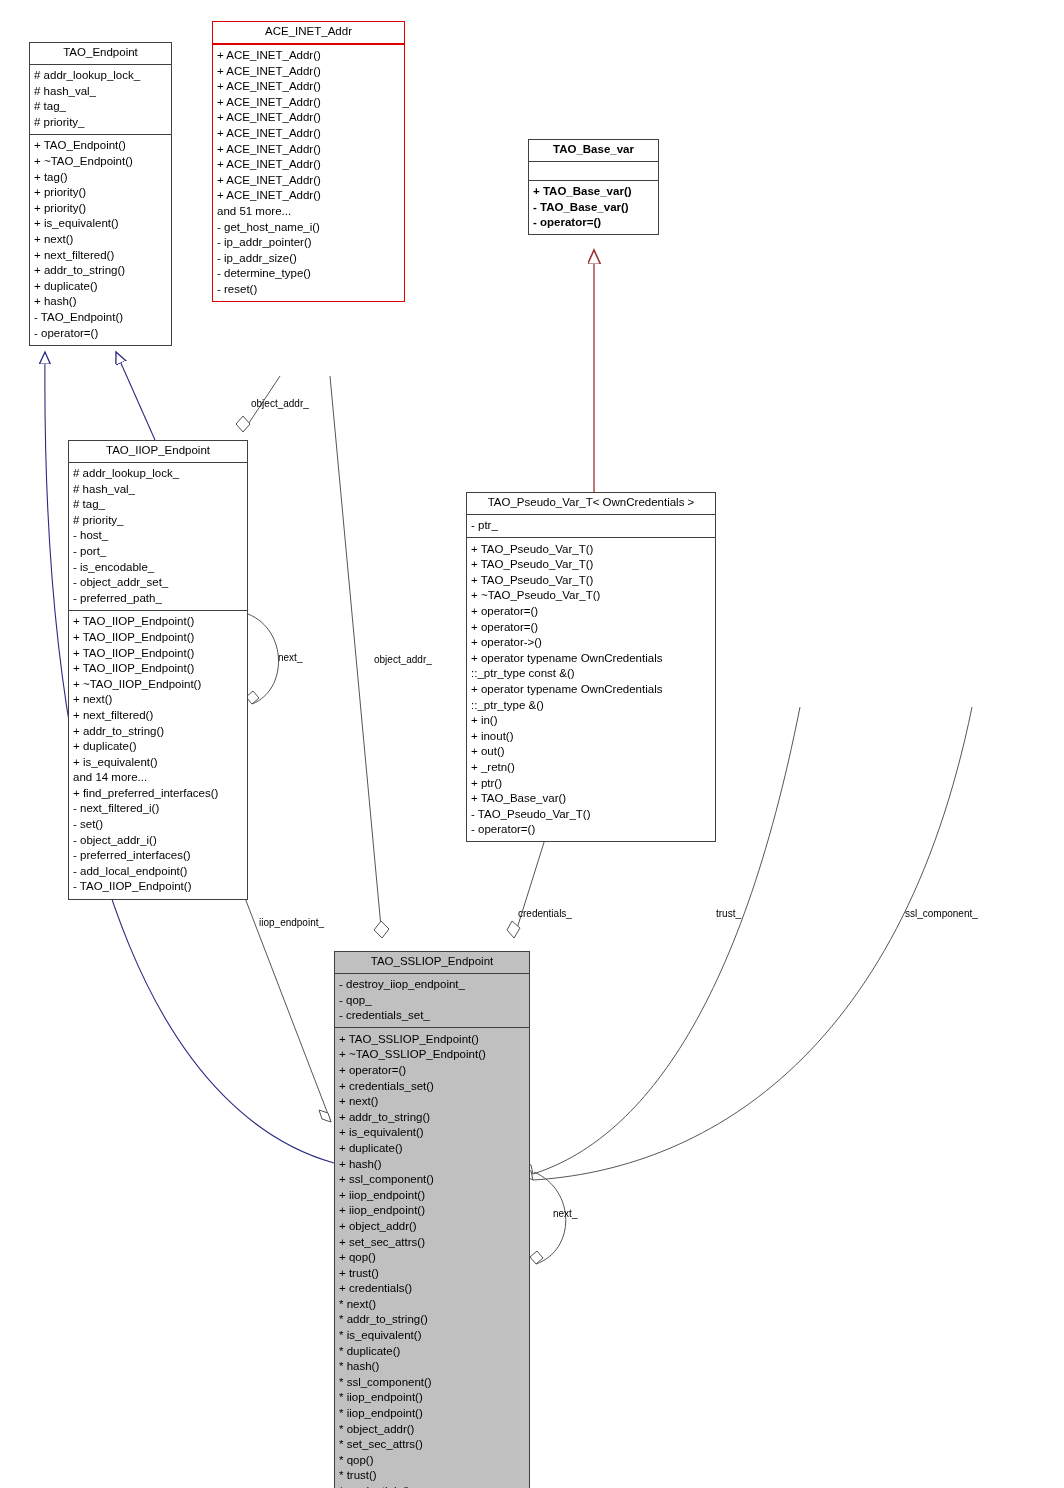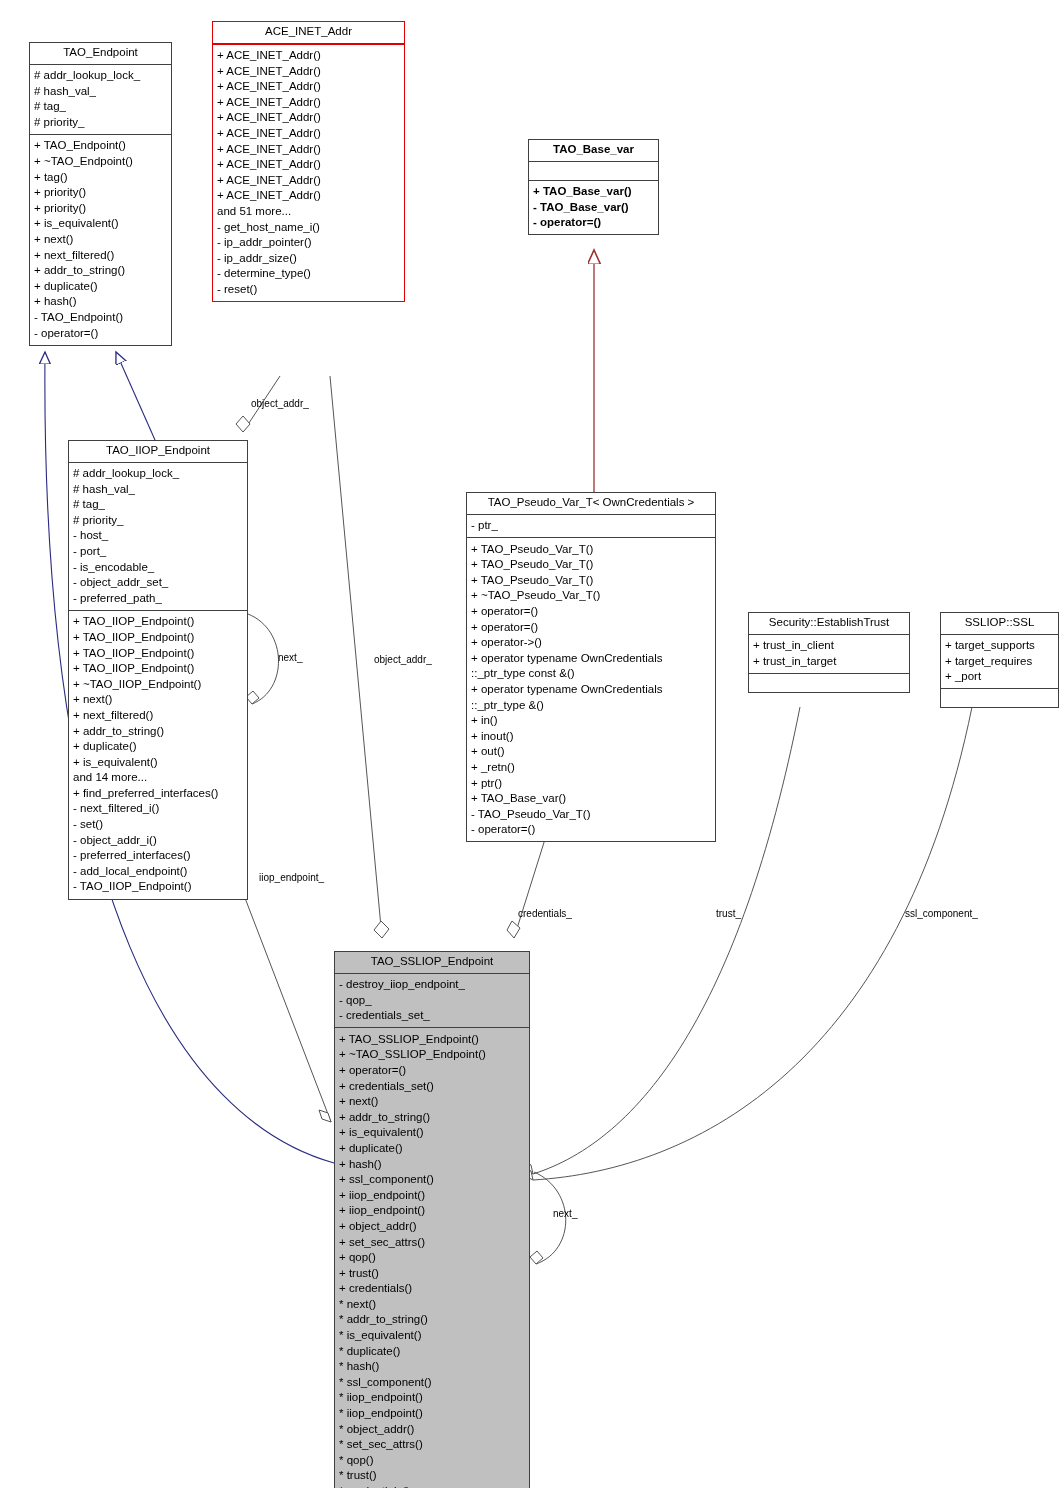--- a/index.html
+++ b/index.html
@@ -237,42 +237,21 @@
       <div class="row">+ inout()</div>
       <div class="row">+ out()</div>
       <div class="row">+ _retn()</div>
       <div class="row">+ ptr()</div>
       <div class="row">+ TAO_Base_var()</div>
       <div class="row">- TAO_Pseudo_Var_T()</div>
       <div class="row">- operator=()</div>
     </div>
   </div>
 
-  <div class="uml" style="left:748px;top:612px;width:162px;">
-    <div class="title">Security::EstablishTrust</div>
-    <div class="sep"></div>
-    <div class="compart">
-      <div class="row">+ trust_in_client</div>
-      <div class="row">+ trust_in_target</div>
-    </div>
-    <div class="sep"></div>
-    <div class="compart empty"></div>
-  </div>
-
-  <div class="uml" style="left:940px;top:612px;width:119px;">
-    <div class="title">SSLIOP::SSL</div>
-    <div class="sep"></div>
-    <div class="compart">
-      <div class="row">+ target_supports</div>
-      <div class="row">+ target_requires</div>
-      <div class="row">+ _port</div>
-    </div>
-    <div class="sep"></div>
-    <div class="compart empty"></div>
-  </div>
+
 
   <div class="uml filled" style="left:334px;top:951px;width:196px;">
     <div class="title">TAO_SSLIOP_Endpoint</div>
     <div class="sep"></div>
     <div class="compart">
       <div class="row">- destroy_iiop_endpoint_</div>
       <div class="row">- qop_</div>
       <div class="row">- credentials_set_</div>
     </div>
     <div class="sep"></div>
@@ -311,21 +290,21 @@
   </div>
 
   <div class="edge-label" style="left:251px;top:399px;">object_addr_</div>
 
   <div class="edge-label" style="left:374px;top:655px;">object_addr_</div>
 
   <div class="edge-label" style="left:278px;top:653px;">next_</div>
 
   <div class="edge-label" style="left:553px;top:1209px;">next_</div>
 
-  <div class="edge-label" style="left:259px;top:873px;text-align:right;">iiop_endpoint_</div>
+  <div class="edge-label" style="left:259px;top:918px;text-align:right;">iiop_endpoint_</div>
 
   <div class="edge-label" style="left:518px;top:909px;">credentials_</div>
 
   <div class="edge-label" style="left:716px;top:909px;">trust_</div>
 
   <div class="edge-label" style="left:905px;top:909px;">ssl_component_</div>
 
 </div>
 
 </body></html>

